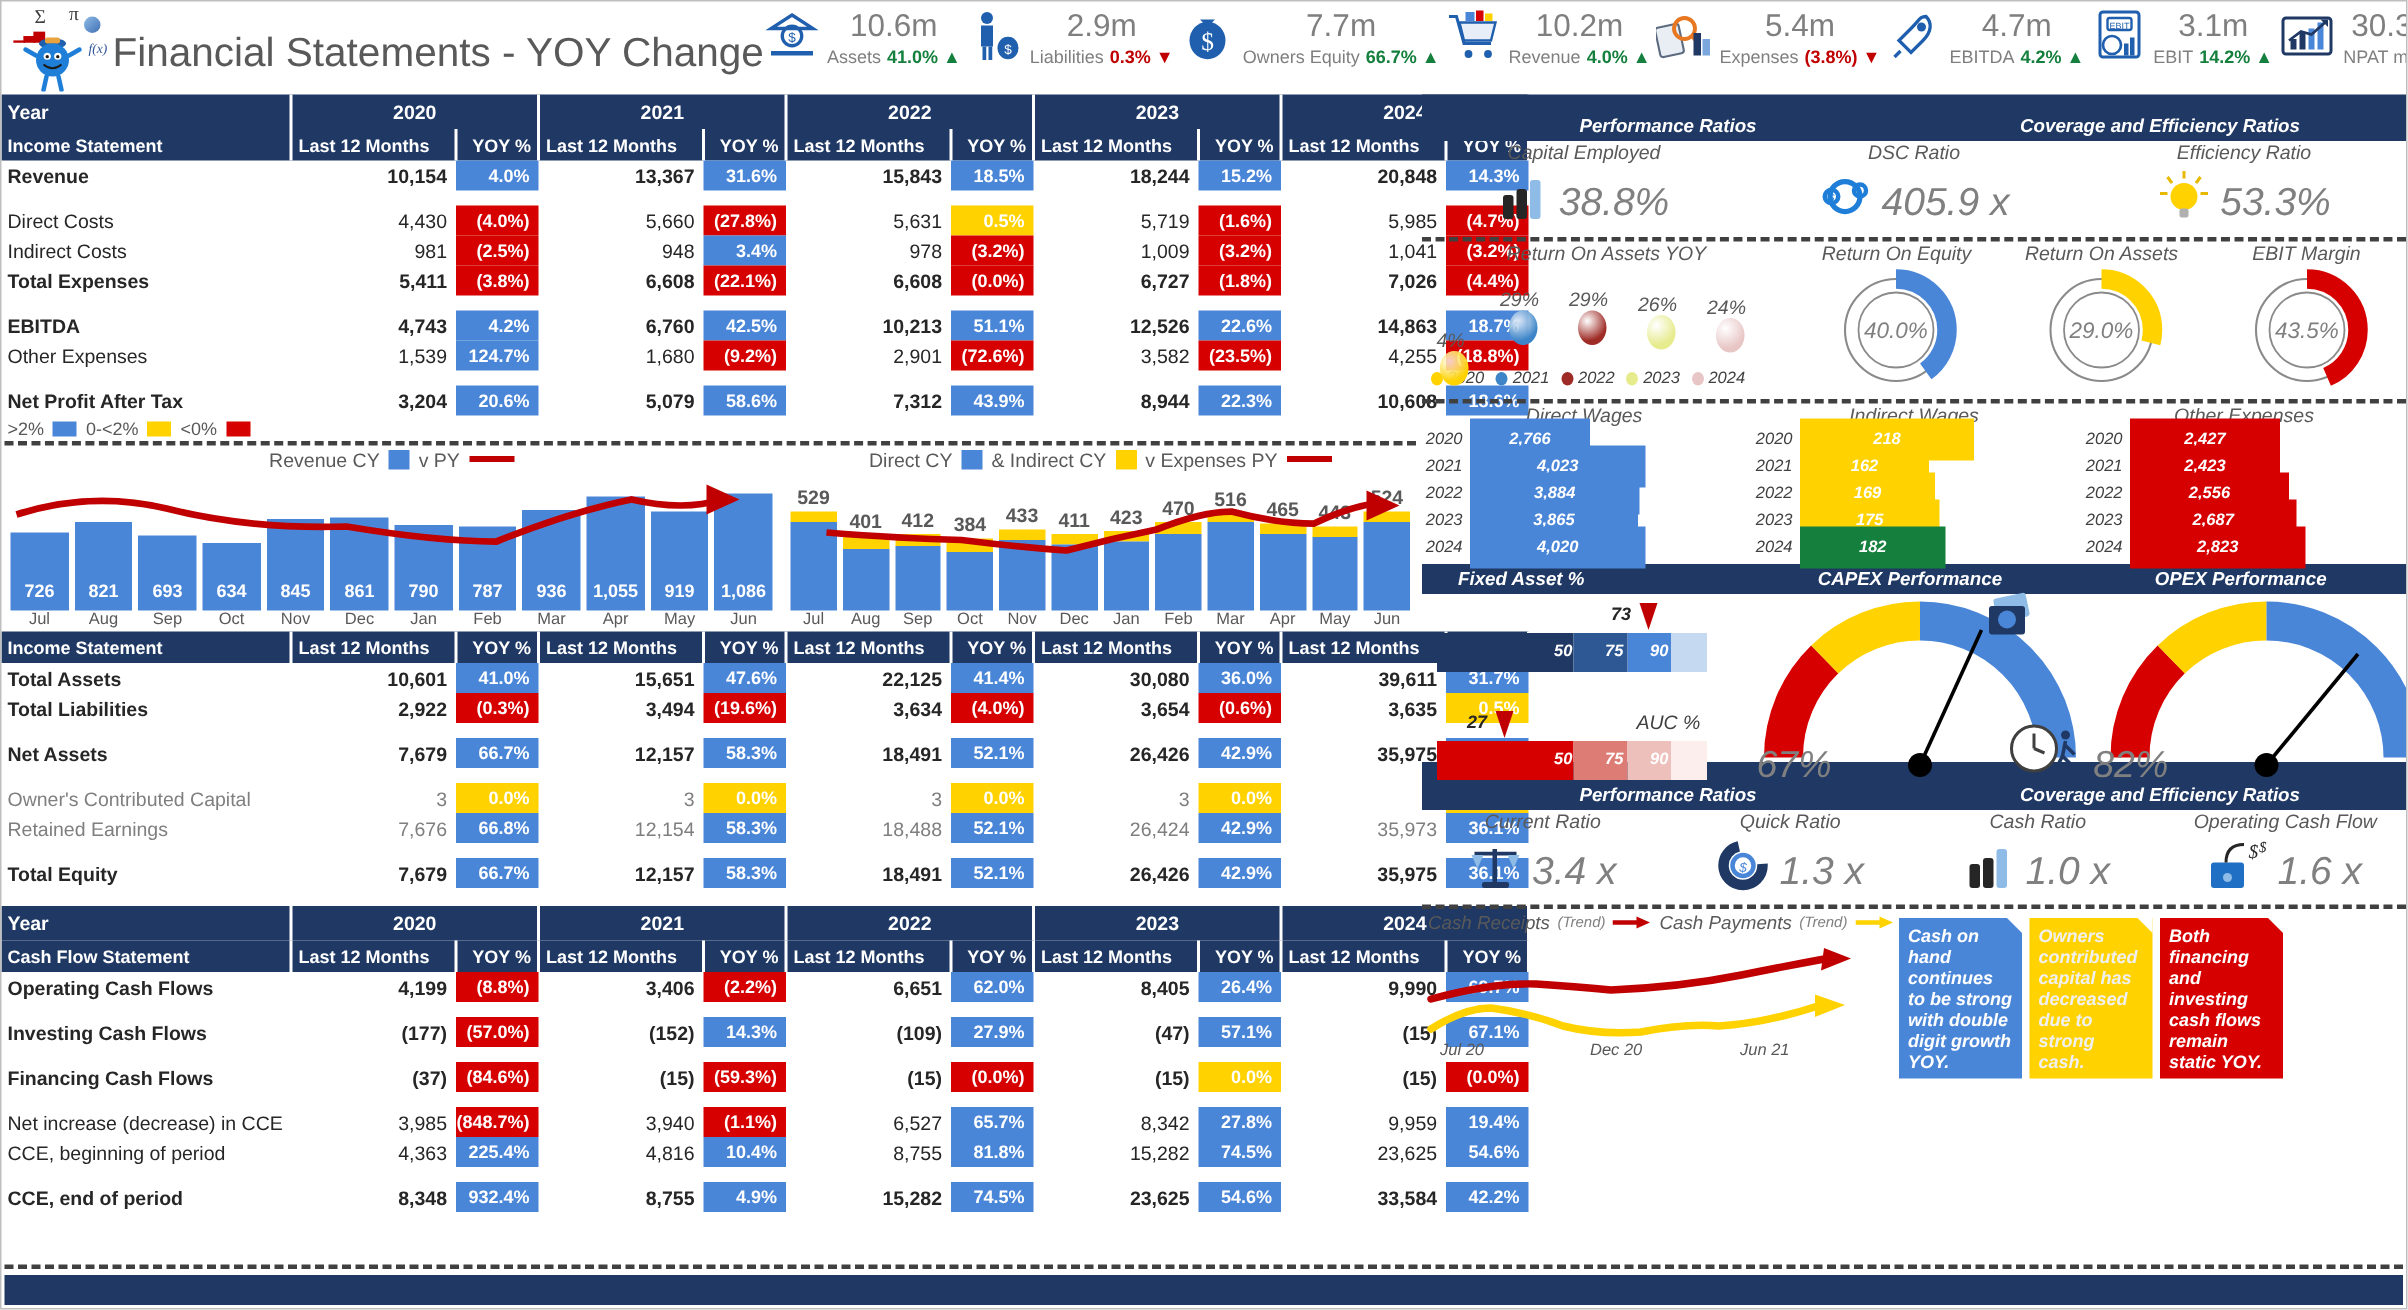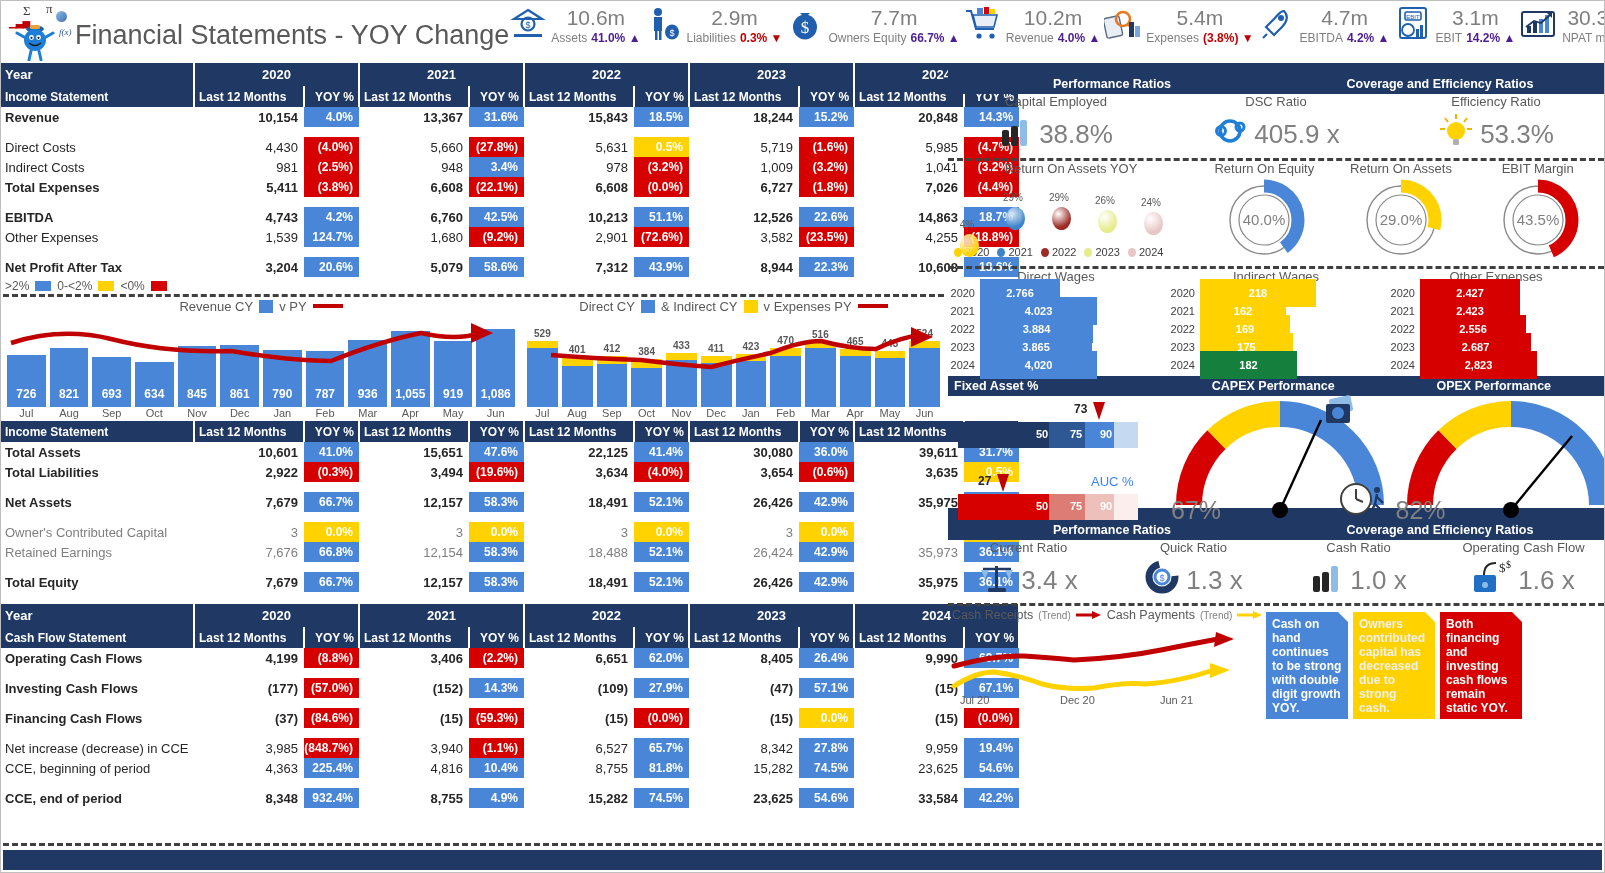--- a/index.html
+++ b/index.html
@@ -24,21 +24,21 @@
   #title { font-size:27px; color:#595959; margin-left:12px; margin-top:19px; white-space:nowrap;}
 
   #kpis { display:flex; align-items:flex-start; margin-left:auto; padding-right:2px; }
   .kpi { display:flex; align-items:flex-start; padding-top:4px; }
   .kpi-ico { width:40px; height:40px; flex:none; position:relative; }
   .kpi-txt { padding-left:2px; padding-right:4px; }
   .kpi-val { font-size:21px; color:#7f7f7f; line-height:26px; text-align:center; padding:0 6px;}
   .kpi-bot { font-size:12px; line-height:14px; white-space:nowrap; text-align:center;}
   .kpi-name { color:#7f7f7f; }
   .kpi-ch { font-weight:bold; margin-left:4px; }
-  .up   { color:#4c1d95; }
+  .up   { color:#15803d; }
   .down { color:#c00000; }
 
   
   #body { position:relative; }
   .left-col { position:absolute; left:0; width:945px; }
   .right-col{ position:absolute; left:945px; width:660px; }
 
   
   table.fin { border-collapse:collapse; width:945px; table-layout:fixed; }
   table.fin td, table.fin th { padding:0; }
@@ -70,21 +70,21 @@
   .ch-legend { display:flex; justify-content:center; align-items:center; gap:6px; font-size:13px;
                color:#595959; height:18px;}
   .ch-legend .sw { width:14px;height:13px;}
   .ch-legend .ln { width:30px; height:4px; background:#c00000; display:inline-block;}
 
   .bars { position:relative; height:92px; display:flex; align-items:flex-end; gap:4px; padding:0 6px;}
   .bcol { flex:1; display:flex; flex-direction:column; justify-content:flex-end; position:relative; }
   .bseg { width:100%; position:relative; }
   .bseg span { position:absolute; left:0; right:0; bottom:6px; text-align:center; color:#fff;
                font-size:12px; font-weight:bold; }
-  .vlabel { position:absolute; left:0; right:0; text-align:center; font-size:10px; color:#595959;
+  .vlabel { position:absolute; left:0; right:0; text-align:center; font-size:13px; color:#595959;
             font-weight:bold; }
   .months { display:flex; gap:4px; padding:0 6px; }
   .months div { flex:1; text-align:center; font-size:11px; color:#595959; }
 
   
   .panel-hdr { background:#1f3864; color:#fff; height:20px; display:flex; font-size:12.5px;
                font-weight:bold; }
   .panel-hdr > div { display:flex; align-items:center; justify-content:center; }
   .ratio-row { display:flex; }
   .ratio { flex:1; text-align:center; }
@@ -827,21 +827,21 @@
               <td class="num">23,625</td>
               <td class="pct b">54.6%</td>
               <td class="num">33,584</td>
               <td class="pct b">42.2%</td>
             </tr>
           </tbody>
         </table>
     </div>
   </div>
 
-  <div class="right-col" style="top:0;">
+  <div class="right-col" style="top:0;font-style:italic;">
 
     <div style="height:11px;background:#1f3864;margin:0 2px;"></div>
     <div class="panel-hdr" style="margin:0 2px;">
       <div style="flex:1">Performance Ratios</div>
       <div style="flex:1">Coverage and Efficiency Ratios</div>
     </div>
     <div class="ratio-row" id="perf-top">
         <div class="ratio">
           <div class="ratio-cap">Capital Employed</div>
           <div class="ratio-val">
@@ -1027,21 +1027,21 @@
             <div class="hbar" style="width:111px;background:#d60000">2,687</div>
           </div>
           <div class="hbar-row">
             <div class="hbar-yr">2024</div>
             <div class="hbar" style="width:117px;background:#d60000">2,823</div>
           </div>
         </div>
       </div>
 
     <div class="panel-hdr" style="margin:2px 2px 0 2px;">
-      <div style="width:215px;justify-content:flex-start;padding-left:6px;">Fixed Asset %</div>
+      <div style="width:215px;justify-content:flex-start;padding-left:24px;">Fixed Asset %</div>
       <div style="flex:1">CAPEX Performance</div>
       <div style="flex:1">OPEX Performance</div>
     </div>
 
     <div style="display:flex;height:112px;position:relative;">
 
       <div style="width:215px;position:relative;">
         <div style="position:absolute;left:128px;top:6px;font-size:12px;font-weight:bold;">73</div>
         <svg style="position:absolute;left:146px;top:6px;" width="14" height="20">
           <polygon points="1,0 13,0 7,18" fill="#c00000"></polygon>
@@ -1055,21 +1055,21 @@
         <div style="position:absolute;left:12px;top:26px;width:180px;height:26px;color:#fff;font-size:11px;font-weight:bold;" id="bullet1-ticks">
             <span style="position:absolute;left:78px;top:6px;">50</span>
             <span style="position:absolute;left:112px;top:6px;">75</span>
             <span style="position:absolute;left:142px;top:6px;">90</span>
           </div>
 
         <div style="position:absolute;left:32px;top:78px;font-size:12px;font-weight:bold;">27</div>
         <svg style="position:absolute;left:50px;top:78px;" width="14" height="20">
           <polygon points="1,0 13,0 7,18" fill="#c00000"></polygon>
         </svg>
-        <div style="position:absolute;left:145px;top:78px;font-size:13px;color:#3b82f6;">AUC %</div>
+        <div style="position:absolute;left:145px;top:78px;font-size:13px;color:#404040;">AUC %</div>
         <div style="position:absolute;left:12px;top:98px;display:flex;height:26px;width:180px;">
           <div style="width:95px;background:#d60000;"></div>
           <div style="width:38px;background:#dd7c74;"></div>
           <div style="width:30px;background:#eec0bb;"></div>
           <div style="width:25px;background:#fbeeec;"></div>
         </div>
         <div style="position:absolute;left:12px;top:98px;width:180px;height:26px;color:#fff;font-size:11px;font-weight:bold;" id="bullet2-ticks">
             <span style="position:absolute;left:78px;top:6px;">50</span>
             <span style="position:absolute;left:112px;top:6px;">75</span>
             <span style="position:absolute;left:142px;top:6px;">90</span>

